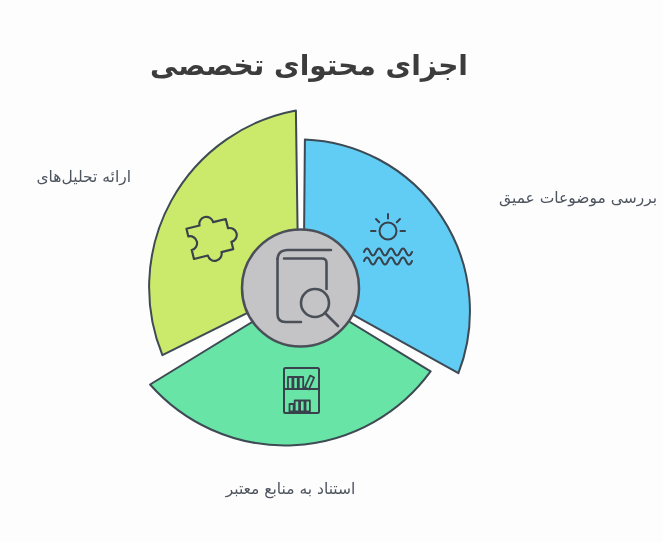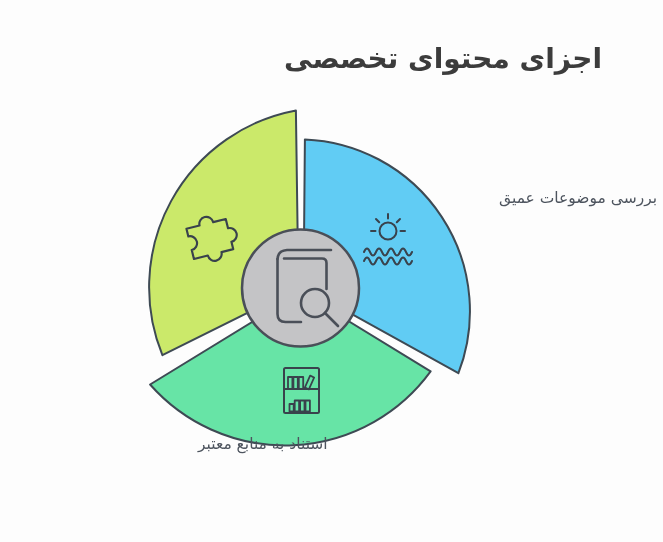--- a/index.html
+++ b/index.html
@@ -4,34 +4,34 @@
 <style>
   html,body { margin:0; padding:0; }
   .stage {
     position:relative; width:663px; height:542px;
     background:var(--background,#fdfdfd);
     font-family:"DejaVu Sans", sans-serif;
     overflow:hidden;
   }
   .title {
     position:absolute; left:1px; top:41px; width:600px;
-    direction:rtl;
+    text-align:center; direction:rtl;
     font-size:28px; font-weight:bold;
     color:var(--title-color,#3c3c3c);
-    margin:1px;
+    margin:8px;
   }
   .seg-label {
     position:absolute; direction:rtl;
     font-size:15.5px; font-weight:400;
     color:var(--label-color,#4d545e);
     line-height:28px;
   }
   .label-right  { left:457px; top:184px; width:200px; }
   .label-left   { left:16px;  top:163px; width:115px; text-align:right; }
-  .label-bottom { left:198px; top:430px; width:185px; text-align:left; }
+  .label-bottom { left:198px; top:475px; width:185px; text-align:center; }
   .scene { position:absolute; left:0; top:0; }
   .wedge {
     stroke:var(--outline,#3e4a54); stroke-width:2; stroke-linejoin:round;
   }
   .icon-stroke {
     fill:none; stroke:var(--icon-stroke,#39424c);
     stroke-width:2; stroke-linecap:round; stroke-linejoin:round;
   }
   .puzzle-path { stroke-width:1.6; }
   .shelf-book { stroke-width:1.8; }
@@ -101,17 +101,18 @@
         <path d="M 284 258.5 L 322 258.5 Q 326.5 258.5 326.5 263 L 326.5 289"></path>
         <circle cx="315" cy="303" r="14"></circle>
         <line x1="325" y1="313" x2="338" y2="326"></line>
       </g>
     </g>
   </svg>
 
   <div class="seg-label label-right">بررسی موضوعات عمیق</div>
 
   <div class="seg-label label-left">
+    <div>ارائه تحلیل‌های</div>
   </div>
 
   <div class="seg-label label-bottom">استناد به منابع معتبر</div>
 
 </div>
 
 </body></html>

